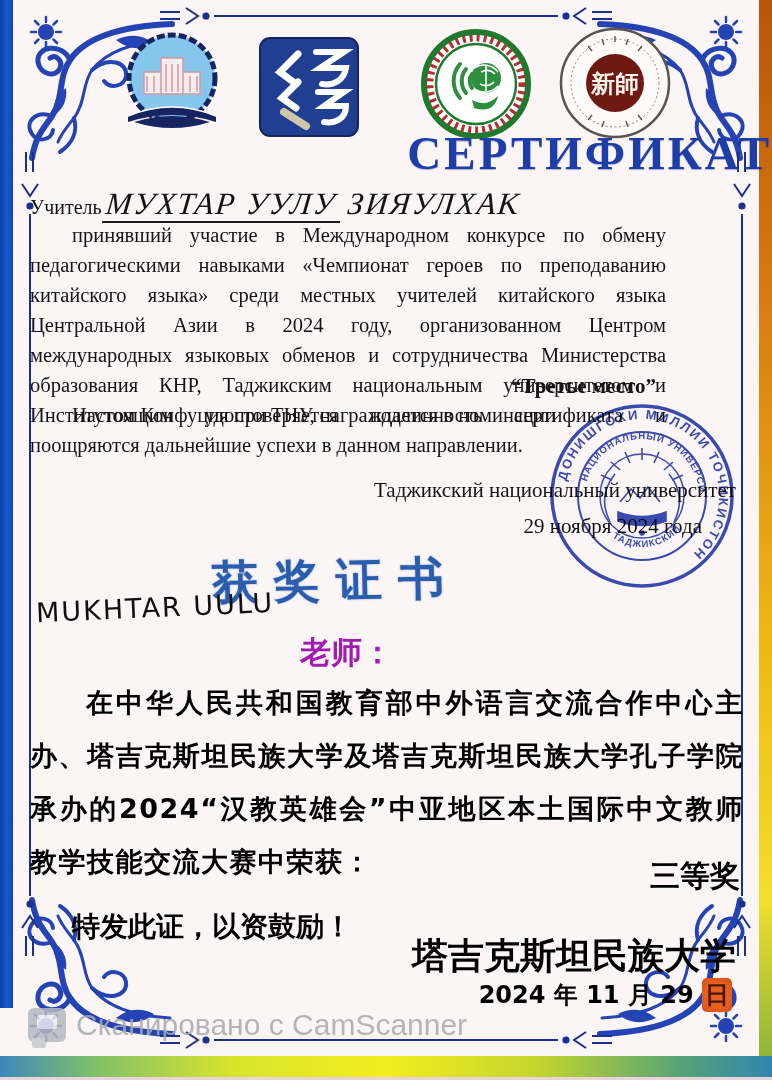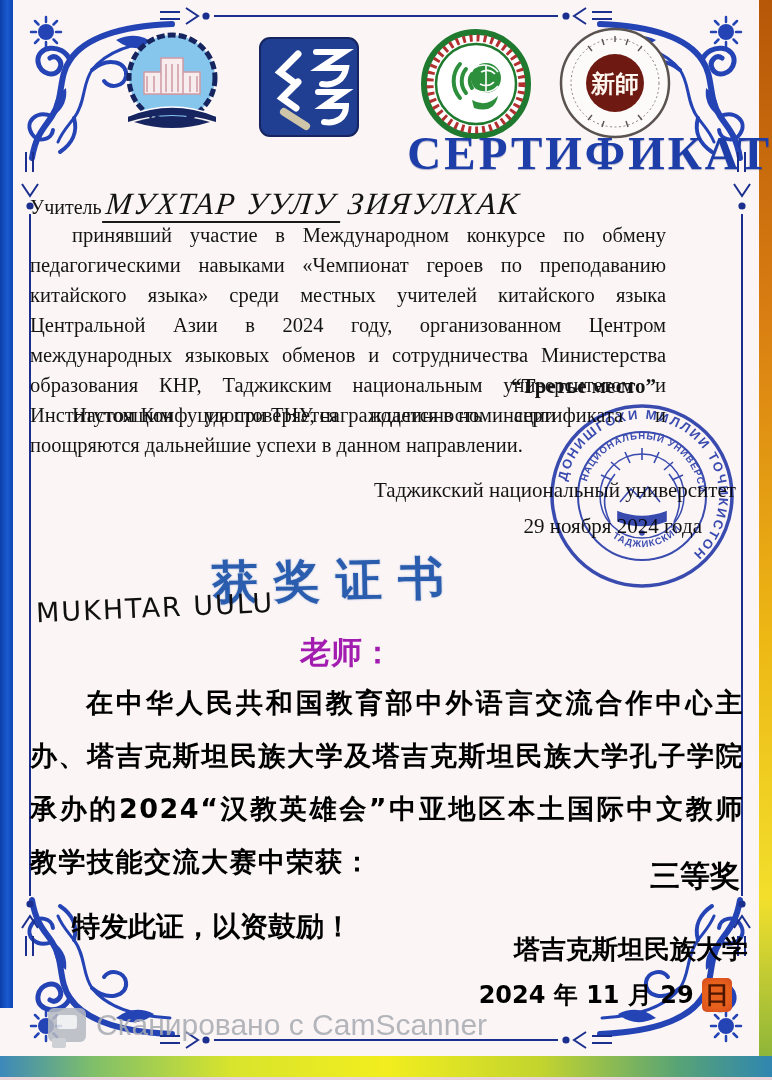--- a/index.html
+++ b/index.html
@@ -52,27 +52,27 @@
             font-size:27px;letter-spacing:2px;color:#101010;}
   .lat1{left:36px;top:592px;transform:rotate(-2.5deg);}
   .lat2{left:34px;top:638px;border-bottom:2.5px solid #101010;padding-right:60px;}
   .teacher-suffix{position:absolute;left:300px;top:632px;font-size:31px;font-weight:bold;color:#a21caf;}
 
   .cn-para{position:absolute;left:30px;top:676px;width:714px;font-size:27px;font-weight:bold;
            line-height:53px;letter-spacing:1.5px;text-indent:56px;color:#000;text-align:justify;}
   .cn-award{position:absolute;left:0;top:856px;width:740px;text-align:right;
             font-size:30px;font-weight:bold;color:#000;}
   .cn-issue{position:absolute;left:72px;top:908px;font-size:28px;font-weight:bold;color:#000;}
-  .cn-org{position:absolute;right:24px;top:932px;font-size:26px;font-weight:bold;color:#000;}
+  .cn-org{position:absolute;right:36px;top:932px;font-size:36px;font-weight:bold;color:#000;}
   .cn-date{position:absolute;right:40px;top:978px;font-size:24px;font-weight:bold;color:#000;}
   .seal-day{display:inline-block;background:radial-gradient(circle,#e8611c 55%,#d4491f 100%);
             border-radius:5px;padding:1px 3px;color:#4a1600;}
 
   .watermark{position:absolute;left:28px;top:1008px;display:flex;align-items:center;gap:10px;
-             opacity:.85;z-index:6;margin-left:20px;}
+             opacity:.85;z-index:6;}
   .wm-icon{width:38px;height:34px;background:#b5bac0;border-radius:6px;position:relative;flex:0 0 auto;}
   .wm-icon:before{content:"";position:absolute;left:9px;top:7px;width:20px;height:14px;
                   background:#eef0f2;border-radius:3px;}
   .wm-icon:after{content:"";position:absolute;left:4px;bottom:-6px;width:14px;height:10px;
                  background:#c6cacf;border-radius:2px;}
   .wm-text{font-family:"Liberation Sans","DejaVu Sans",sans-serif;font-size:30px;color:#a7abb0;}
 </style>
 </head>
 <body>
 

